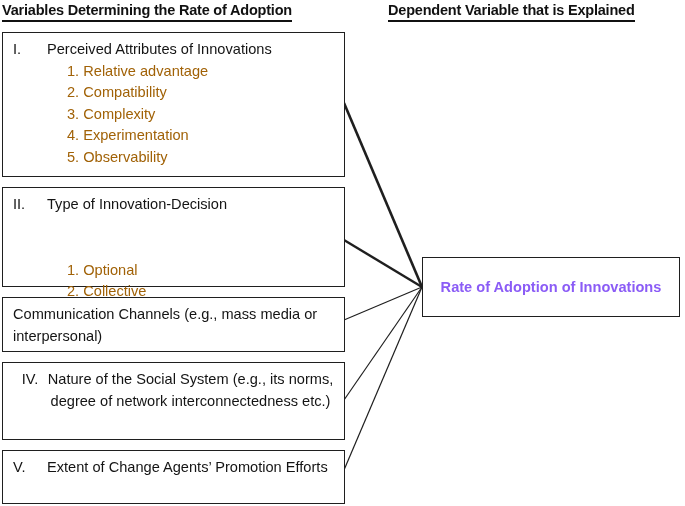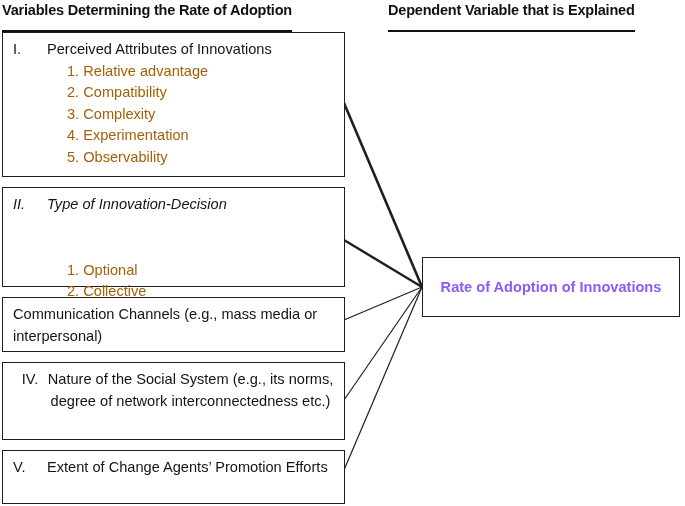--- a/index.html
+++ b/index.html
@@ -21,21 +21,21 @@
 
   
   .col-heading {
     position: absolute;
     font-weight: bold;
     font-size: 14.5px;
     letter-spacing: -0.2px;
     color: #111111;
     white-space: nowrap;
     border-bottom: 2px solid #111111;
-    padding-bottom: 12px;
+    padding-bottom: 2px;
     line-height: 16px;
   }
   #heading-left  { left: 2px;   top: 2px; }
   #heading-right { left: 388px; top: 2px; }
 
   
   .box {
     position: absolute;
     box-sizing: border-box;
     border: 1.6px solid #1f1f1f;
@@ -126,21 +126,21 @@
       <div class="lv2" style="left:64px; top:27.5px;">1. Relative advantage</div>
       <div class="lv2" style="left:64px; top:49px;">2. Compatibility</div>
       <div class="lv2" style="left:64px; top:70.5px;">3. Complexity</div>
       <div class="lv2" style="left:64px; top:92px;">4. Experimentation</div>
       <div class="lv2" style="left:64px; top:113.5px;">5. Observability</div>
     </div>
   </div>
 
   <div class="box" id="box-2" style="left:2px; top:187px; width:343px; height:100px;">
     <div class="box-inner">
-      <div class="lv1" style="left:10px; top:6px; right:8px;font-style:italic;">
+      <div class="lv1" style="left:10px; top:6px; right:8px;">
         <span class="numeral">II.</span>
         <span class="lv1-text">Type of Innovation-Decision</span>
       </div>
       <div class="lv2" style="left:64px; top:27.5px;margin-top:44px;">1. Optional</div>
       <div class="lv2" style="left:64px; top:49px;margin-top:44px;">2. Collective</div>
     </div>
   </div>
 
   <div class="box" id="box-3" style="left:2px; top:297px; width:343px; height:55px;">
     <div class="box-inner">

